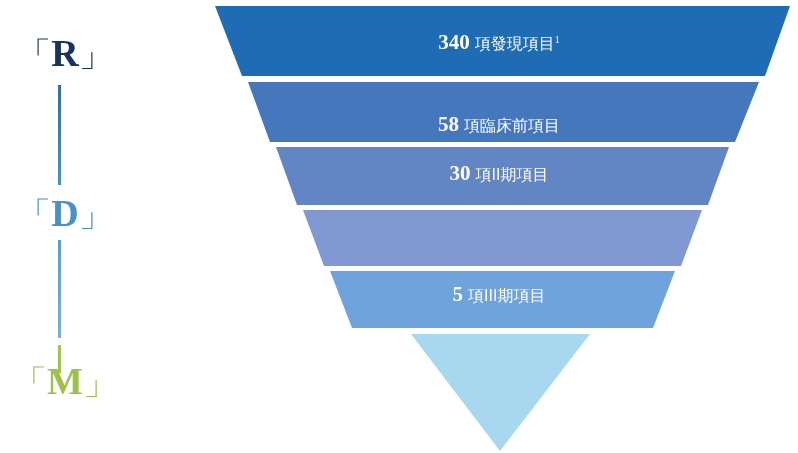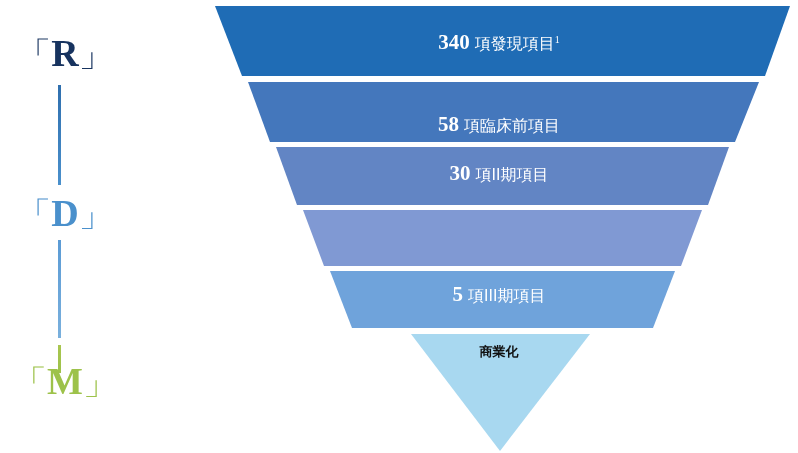--- a/index.html
+++ b/index.html
@@ -211,17 +211,16 @@
     <div class="band-text" id="band-text-5">
       <span class="band-num">5</span><span class="band-cap">項III期項目</span>
     </div>
 
     <div class="funnel-band" style="top:0">
       <svg width="598" height="453" viewBox="0 0 598 453">
         <polygon points="211,334 390,334 300,451" fill="#a8d8f0"></polygon>
       </svg>
     </div>
     <div id="commercial-text">
-      <span class="c-line">商業化</span>
     </div>
 
   </div>
 </div>
 
 </body></html>

